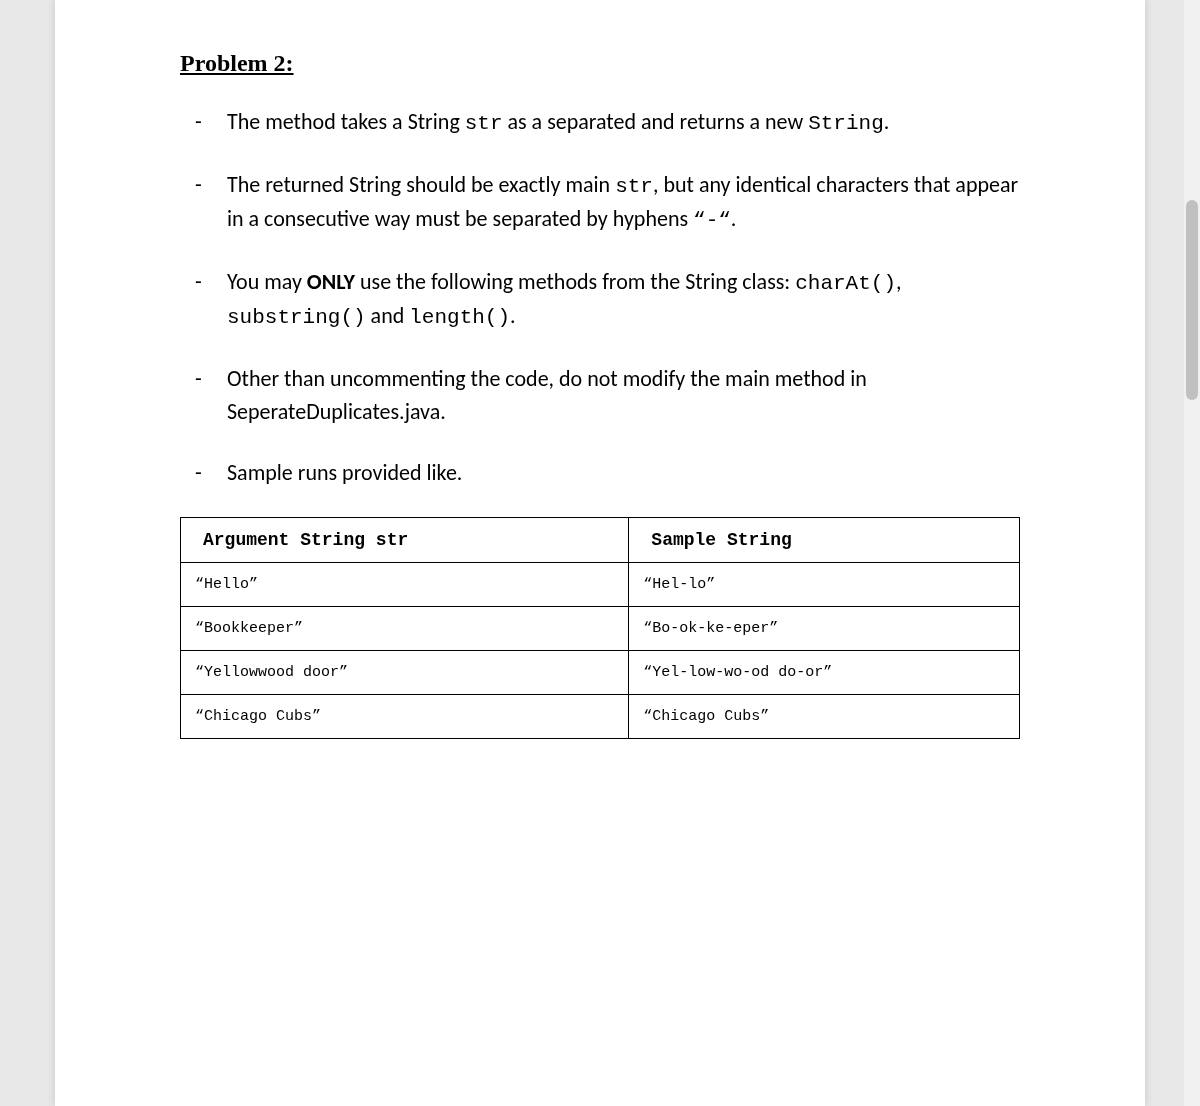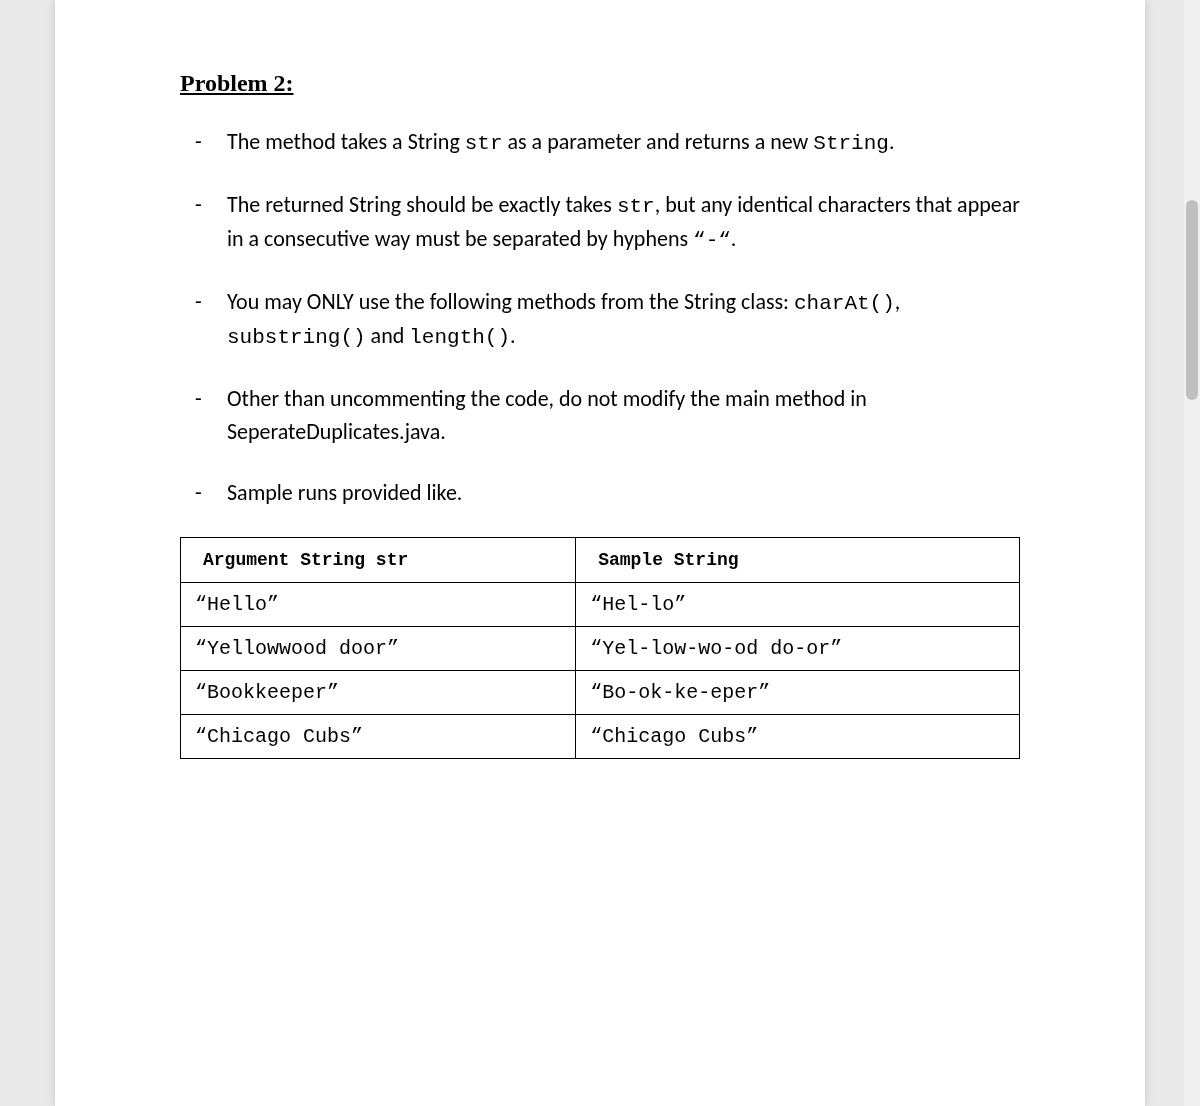--- a/index.html
+++ b/index.html
@@ -12,21 +12,21 @@
       font-family: Calibri, 'Segoe UI', Arial, sans-serif;
       display: flex;
       justify-content: center;
       padding: 0;
       min-height: 1106px;
     }
     .page-container {
       width: 1090px;
       background: #fff;
       box-shadow: 0 0 8px rgba(0,0,0,0.15);
-      padding: 70px 125px 200px 125px;
+      padding: 50px 125px 200px 125px;
       min-height: 1106px;
       position: relative;
     }
     .scrollbar-track {
       position: fixed;
       right: 0;
       top: 0;
       width: 16px;
       height: 100%;
       background: #f0f0f0;
@@ -67,21 +67,21 @@
       padding-left: 32px;
       position: relative;
     }
     ul.bullets li::before {
       content: "-";
       position: absolute;
       left: 0;
       top: 0;
     }
     .bold {
-      font-weight: normal;
+      font-weight: bold;
     }
     table.sample {
       border-collapse: collapse;
       width: 100%;
       margin-top: 6px;
     }
     table.sample th,
     table.sample td {
       border: 1.5px solid #000;
       padding: 8px 14px;
@@ -90,59 +90,59 @@
       vertical-align: middle;
     }
     table.sample th {
       font-family: Consolas, 'Courier New', monospace;
       font-weight: bold;
       font-size: 18px;
       padding: 12px 22px;
     }
     table.sample td {
       font-family: Consolas, 'Courier New', monospace;
-      font-size: 20px;
+      font-size: 15px;
       height: 44px;
     }
   </style>
 </head>
 <body>
 
 <div class="page-container">
 
   <h2 class="problem-title">Problem 2:</h2>
 
 
   <ul class="bullets">
-      <li><span>The method takes a String </span><span class="code">str</span><span> as a parameter and returns a new </span><span class="code">String</span><span>.</span></li>
-      <li><span>The returned String should be exactly takes </span><span class="code">str</span><span>, but any identical characters that appear in a consecutive way must be separated by hyphens </span><span class="code">“-“</span><span>.</span></li>
+      <li><span>The method takes a String </span><span class="code">str</span><span> as a separated and returns a new </span><span class="code">String</span><span>.</span></li>
+      <li><span>The returned String should be exactly main </span><span class="code">str</span><span>, but any identical characters that appear in a consecutive way must be separated by hyphens </span><span class="code">“-“</span><span>.</span></li>
       <li><span>You may </span><span class="bold">ONLY</span><span> use the following methods from the String class: </span><span class="code">charAt()</span><span>, </span><span class="code">substring()</span><span> and </span><span class="code">length()</span><span>.</span></li>
       <li><span>Other than uncommenting the code, do not modify the main method in SeperateDuplicates.java.</span></li>
       <li><span>Sample runs provided like.</span></li>
     </ul>
 
   <table class="sample">
     <thead>
       <tr>
         <th>Argument String str</th>
         <th>Sample String</th>
       </tr>
     </thead>
     <tbody>
         <tr>
           <td>“Hello”</td>
           <td>“Hel-lo”</td>
         </tr>
         <tr>
+          <td>“Bookkeeper”</td>
+          <td>“Bo-ok-ke-eper”</td>
+        </tr>
+        <tr>
           <td>“Yellowwood door”</td>
           <td>“Yel-low-wo-od do-or”</td>
-        </tr>
-        <tr>
-          <td>“Bookkeeper”</td>
-          <td>“Bo-ok-ke-eper”</td>
         </tr>
         <tr>
           <td>“Chicago Cubs”</td>
           <td>“Chicago Cubs”</td>
         </tr>
       </tbody>
   </table>
 
 </div>
 

